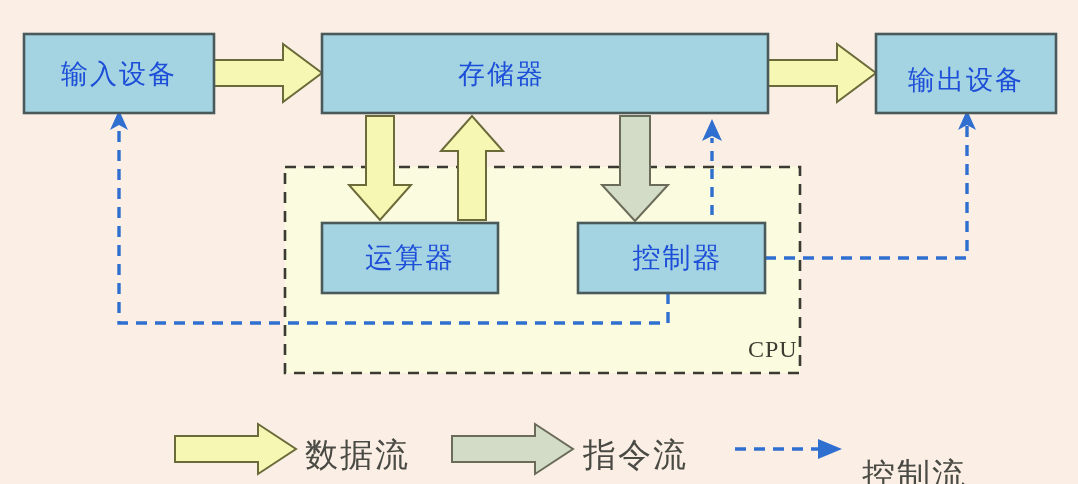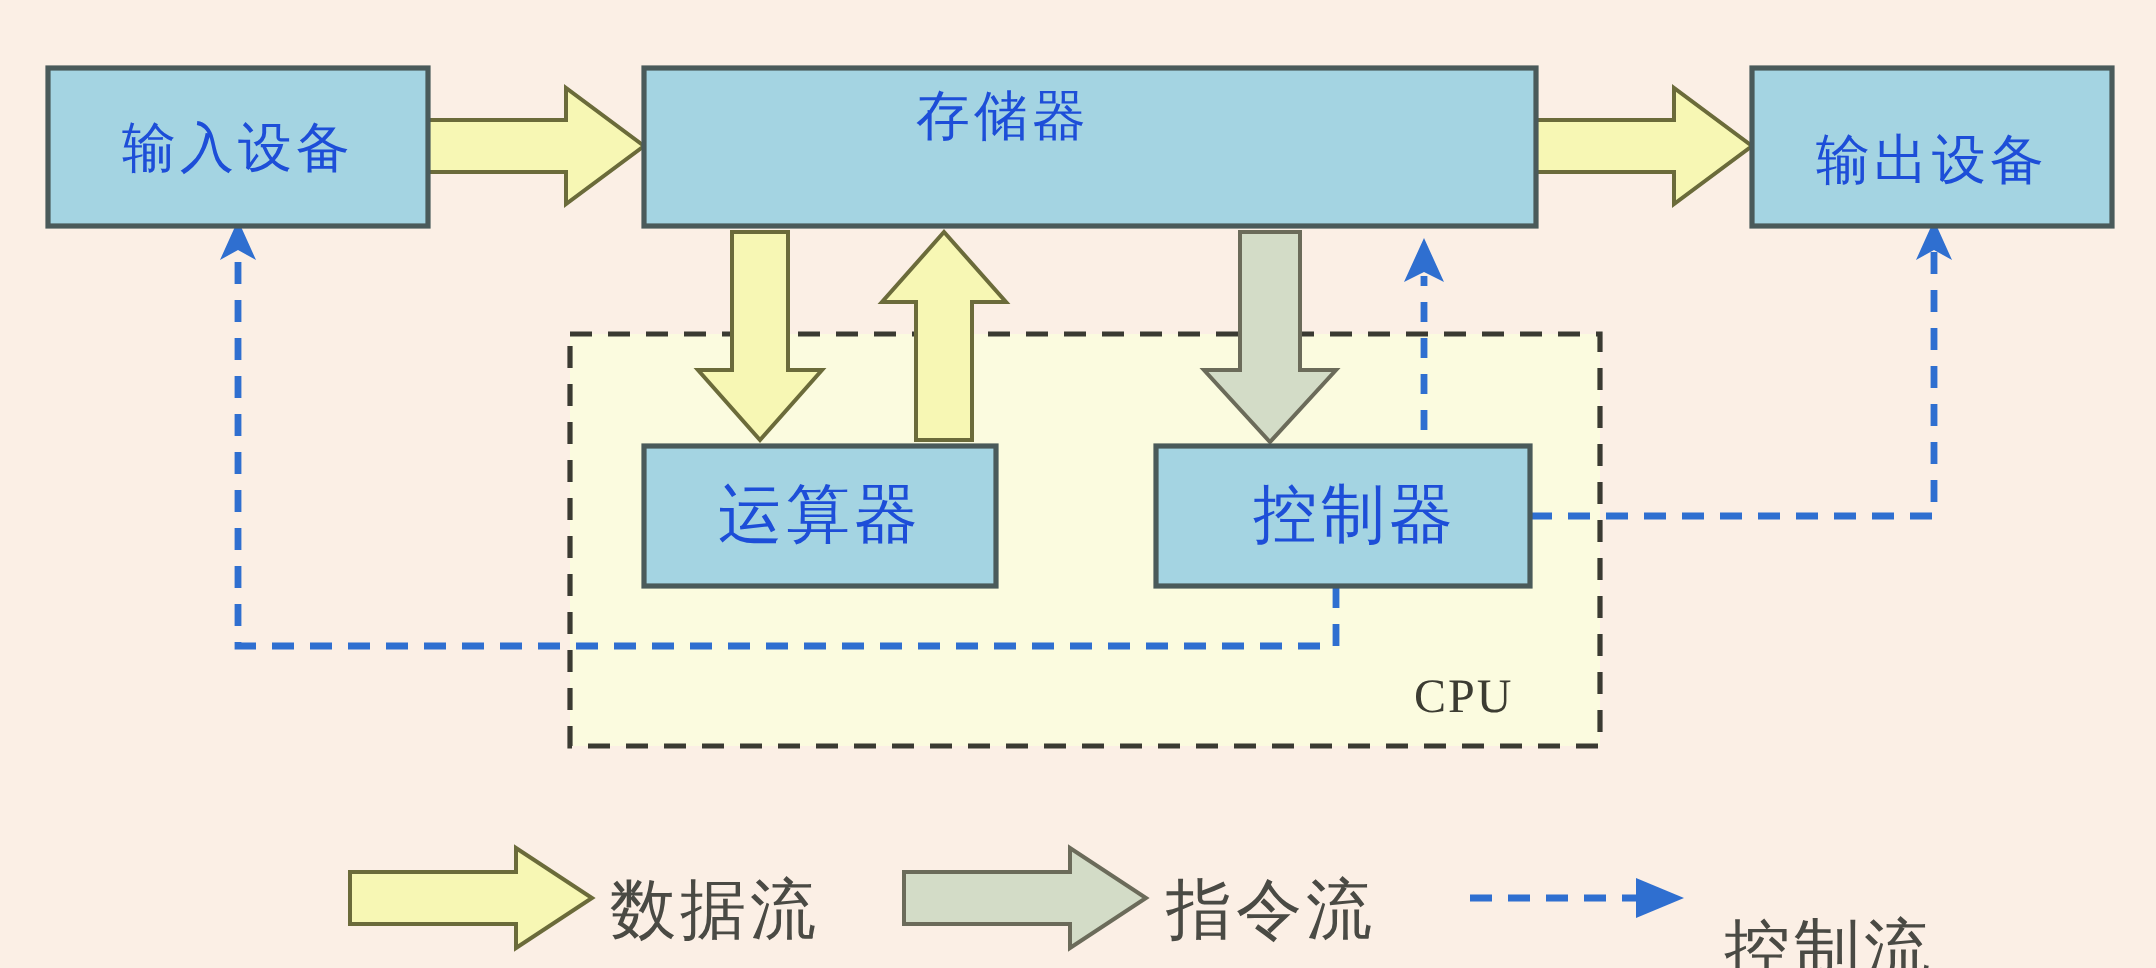--- a/index.html
+++ b/index.html
@@ -28,21 +28,21 @@
     display: flex;
     align-items: center;
     justify-content: center;
     color: #1d4ed8;
     font-family: Liberation Mono, monospace;
     letter-spacing: 2px;
     white-space: nowrap;
     pointer-events: none;
   }
   .lbl-big { font-size: 27px; }
-  .lbl-mid { font-size: 32px; }
+  .lbl-mid { font-size: 28px; }
   .cpu-label {
     position: absolute;
     font-family: "Liberation Serif", "DejaVu Serif", serif;
     font-size: 24px;
     color: #3c3c32;
     letter-spacing: 1px;
   }
   .legend-label {
     position: absolute;
     font-family: "DejaVu Sans", "Liberation Sans", sans-serif;
@@ -101,29 +101,29 @@
     <polygon points="452,436 535,436 535,424 573,449 535,474 535,462 452,462" fill="#d3dcc7" stroke="#6b6b5a" stroke-width="2"></polygon>
 
     <g>
       <line x1="735" y1="449" x2="822" y2="449" stroke="#2f6fd0" stroke-width="3.6" stroke-dasharray="11,8"></line>
       <polygon points="842,449 818,439 818,459" fill="#2f6fd0"></polygon>
     </g>
   </svg>
 
   <div class="box-label lbl-big" style="left:24px; top:34px; width:190px; height:79px;">输入设备</div>
 
-  <div class="box-label lbl-big" style="left:322px; top:18px; width:359px; height:79px;">存储器</div>
+  <div class="box-label lbl-big" style="left:322px; top:34px; width:359px; height:79px;">存储器</div>
 
   <div class="box-label lbl-big" style="left:876px; top:34px; width:180px; height:91px;">输出设备</div>
 
   <div class="box-label lbl-mid" style="left:322px; top:223px; width:176px; height:70px;">运算器</div>
 
   <div class="box-label lbl-mid" style="left:578px; top:223px; width:199px; height:70px;">控制器</div>
 
-  <div class="cpu-label" style="left:707px; top:336px;">CPU</div>
+  <div class="cpu-label" style="left:748px; top:336px;">CPU</div>
 
   <div class="legend-label" style="left:305px; top:433px;">数据流</div>
 
   <div class="legend-label" style="left:583px; top:433px;">指令流</div>
 
   <div class="legend-label" style="left:862px; top:433px;margin-top:20px;">控制流</div>
 
 </div>
 
 </body></html>

